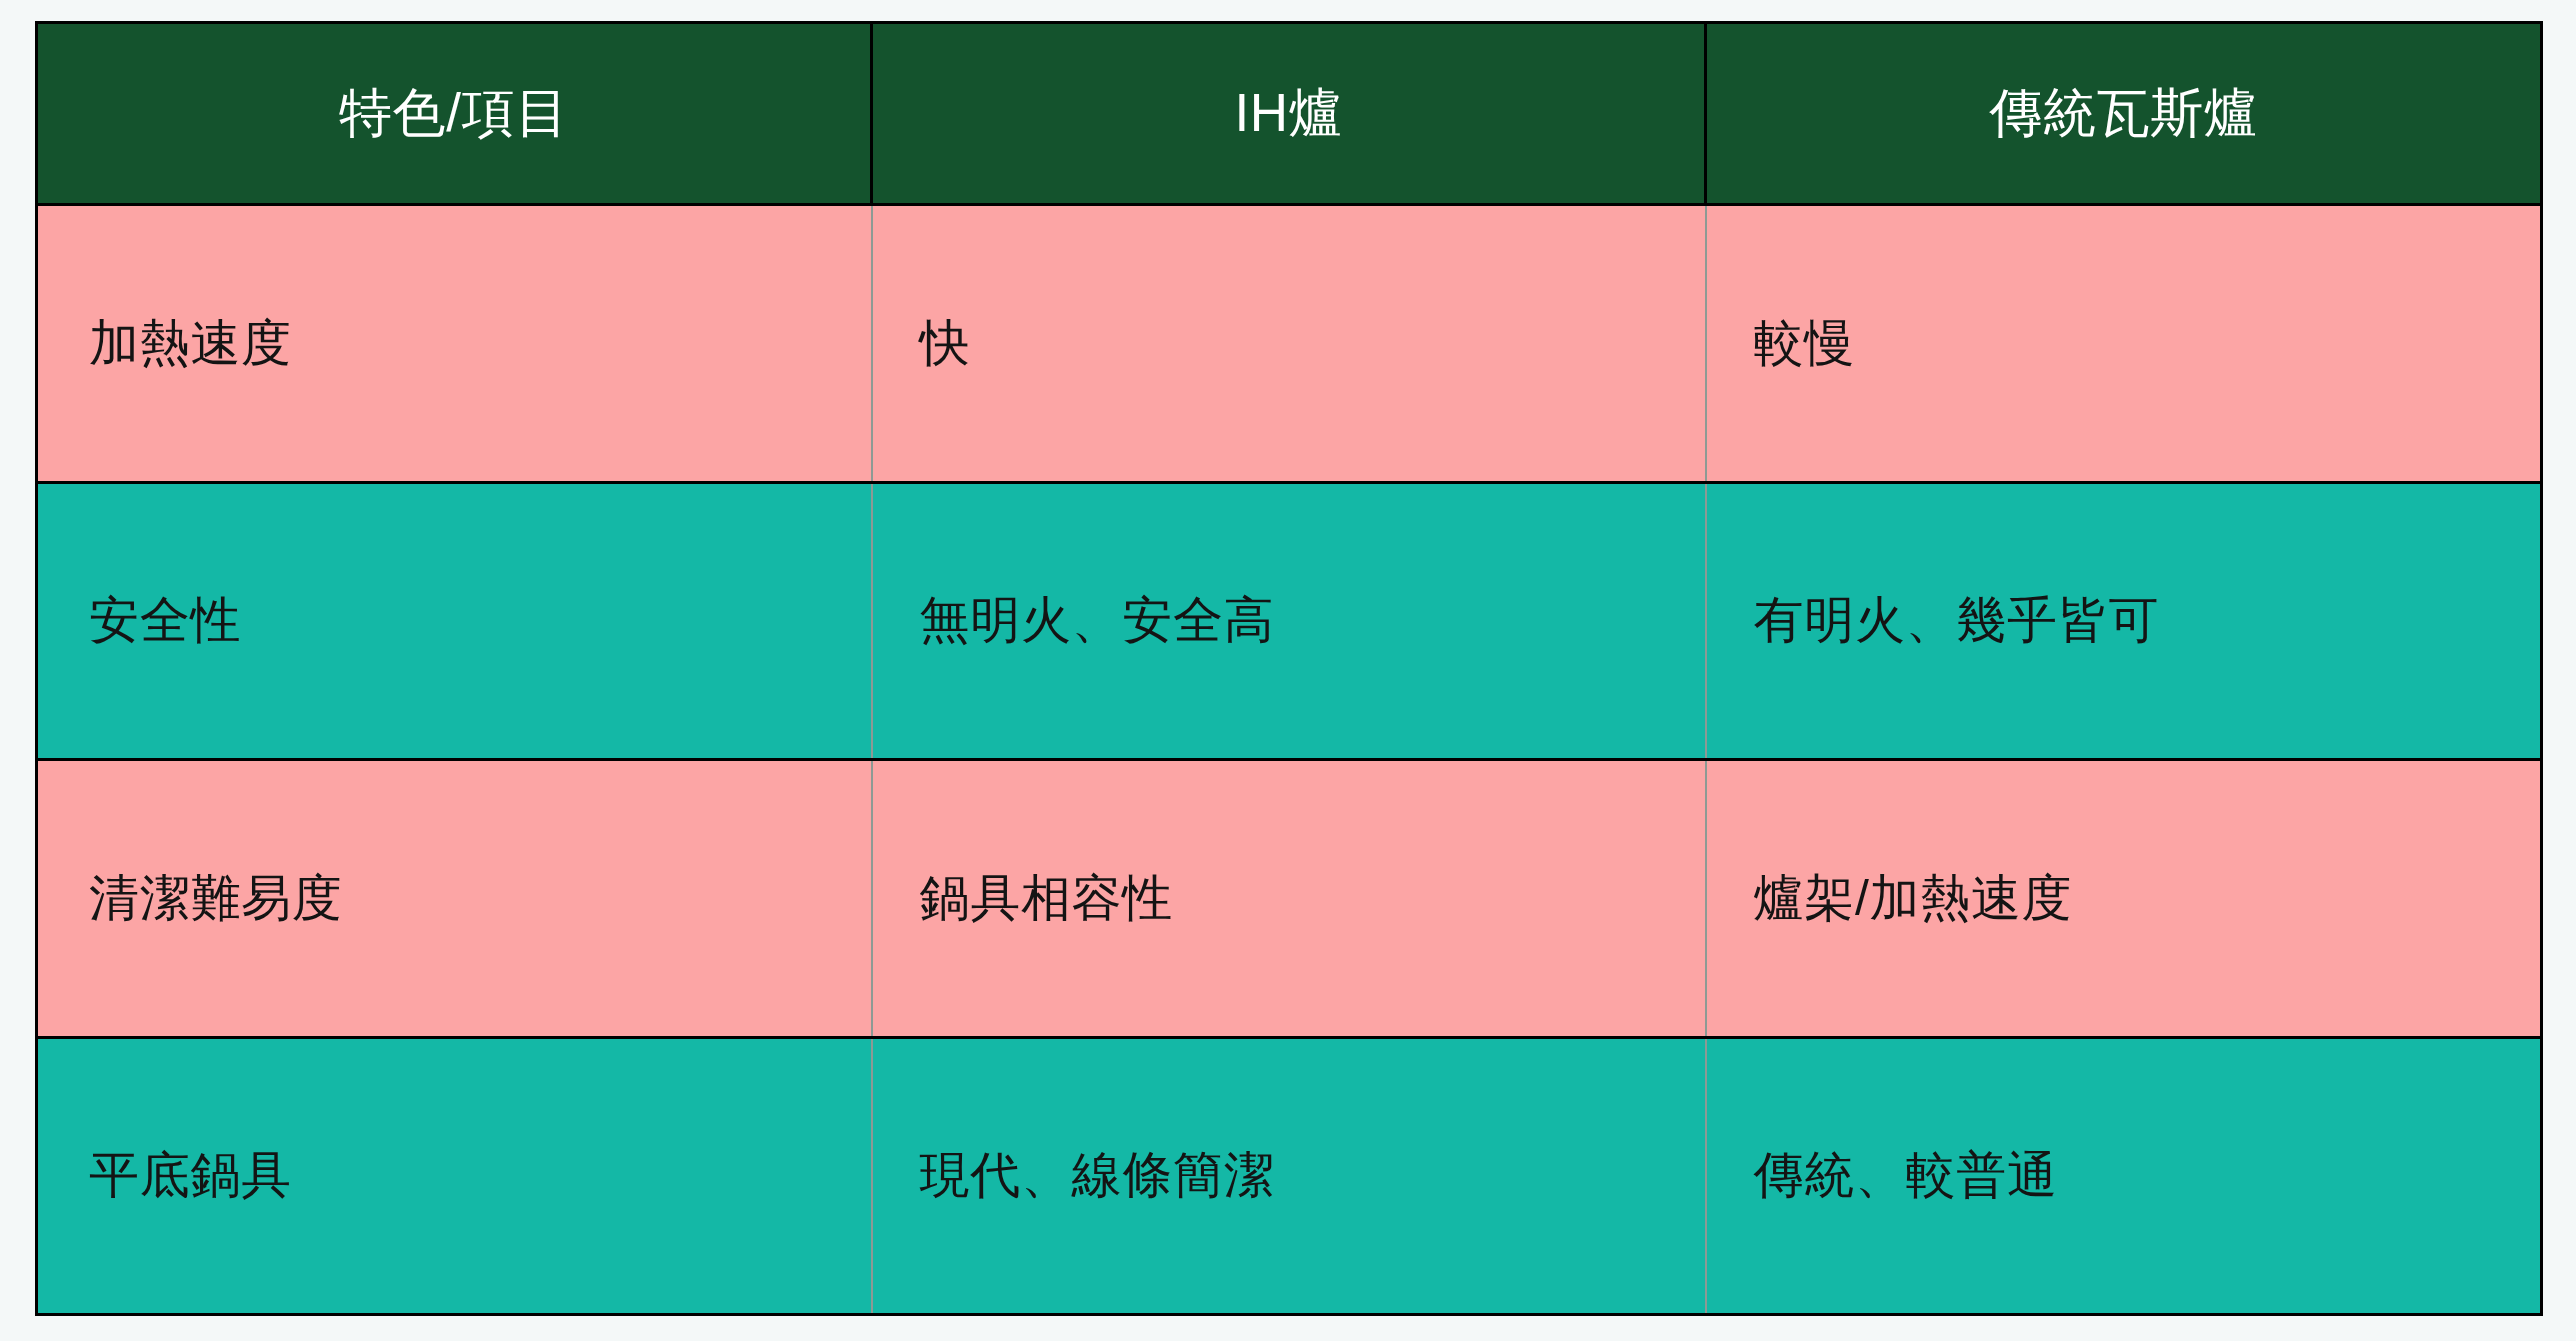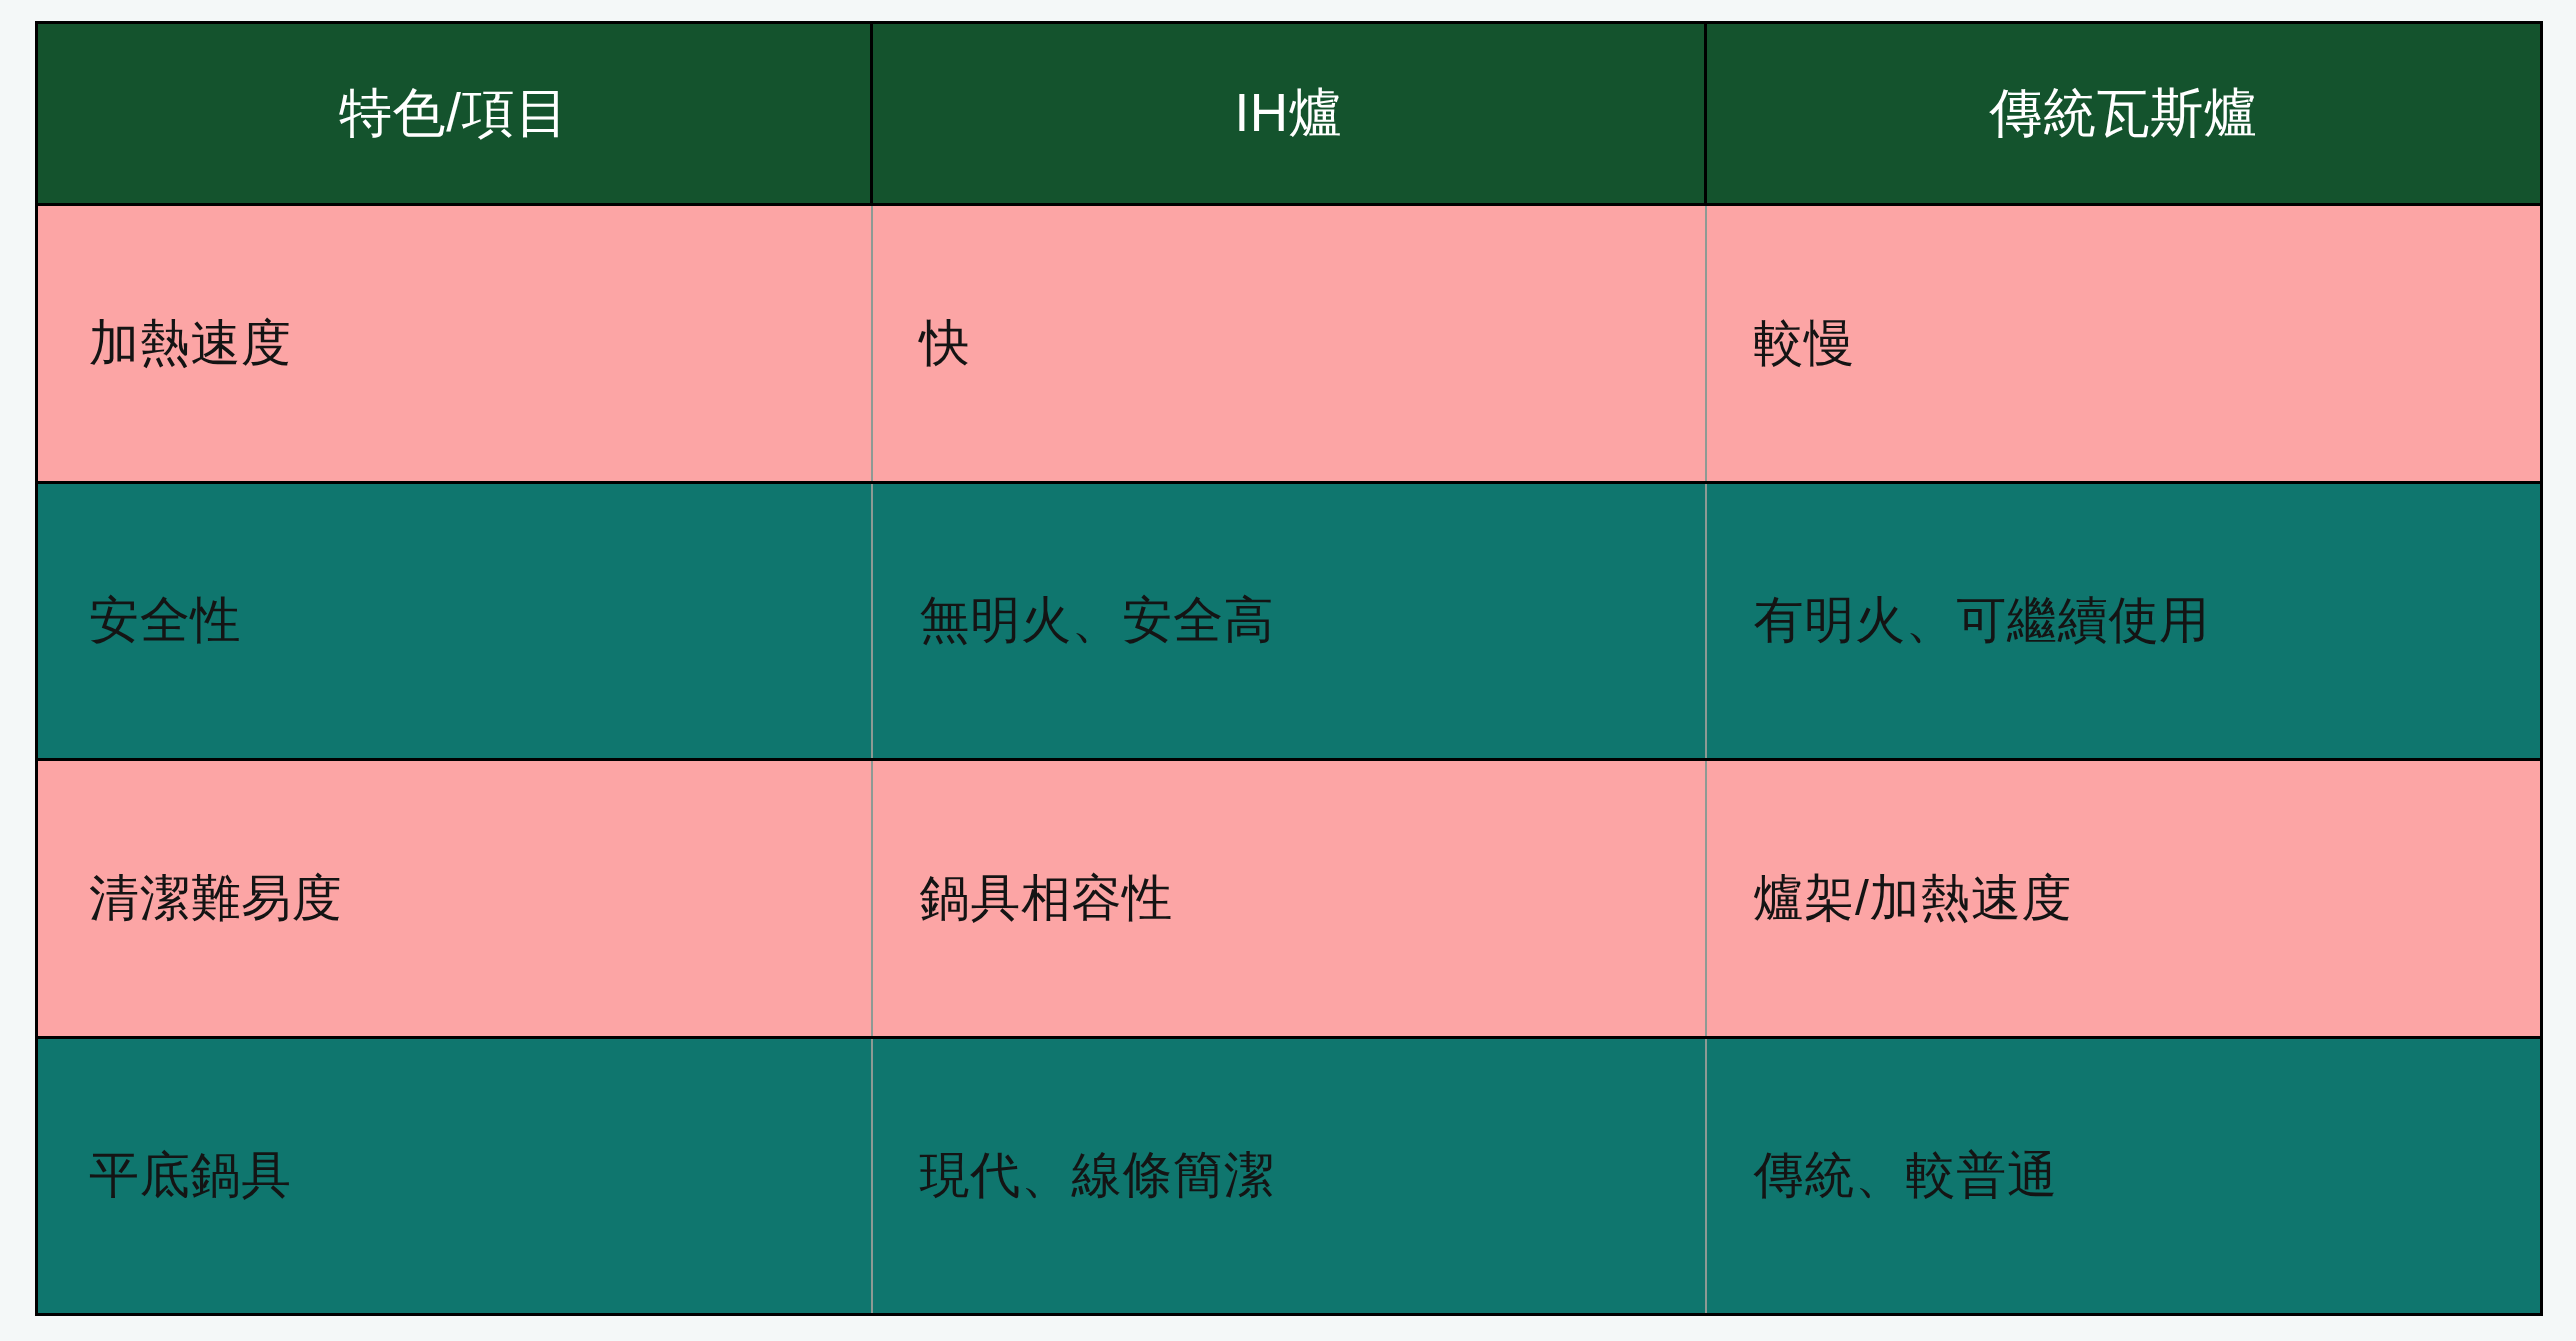--- a/index.html
+++ b/index.html
@@ -60,21 +60,21 @@
   tbody td {
     font-size: 50px;
     line-height: 1.15;
     color: #141414;
     height: 184px;
     text-align: left;
     vertical-align: middle;
     padding: 0 0 0 51px;
     border-right: 2.2px solid #8d9a94;
     border-bottom: 3.7px solid #000000;
-    background: #0f766e;
+    background: #14b8a6;
     box-sizing: border-box;
     letter-spacing: 0.7px;
     white-space: nowrap;
   }
   tbody td:last-child { border-right: none; margin-left: 36px; }
   tbody tr:last-child td { border-bottom: none; }
 
   tbody tr.shaded td { background: #fca5a5; }
 
   
@@ -106,21 +106,21 @@
 
       <tr class="shaded">
         <td class="col-feature">加熱速度</td>
         <td class="col-ih">快</td>
         <td class="col-gas">較慢</td>
       </tr>
 
       <tr>
         <td class="col-feature">安全性</td>
         <td class="col-ih">無明火、安全高</td>
-        <td class="col-gas">有明火、可繼續使用</td>
+        <td class="col-gas">有明火、幾乎皆可</td>
       </tr>
 
       <tr class="shaded">
         <td class="col-feature">清潔難易度</td>
         <td class="col-ih">鍋具相容性</td>
         <td class="col-gas">爐架/加熱速度</td>
       </tr>
 
 
 

